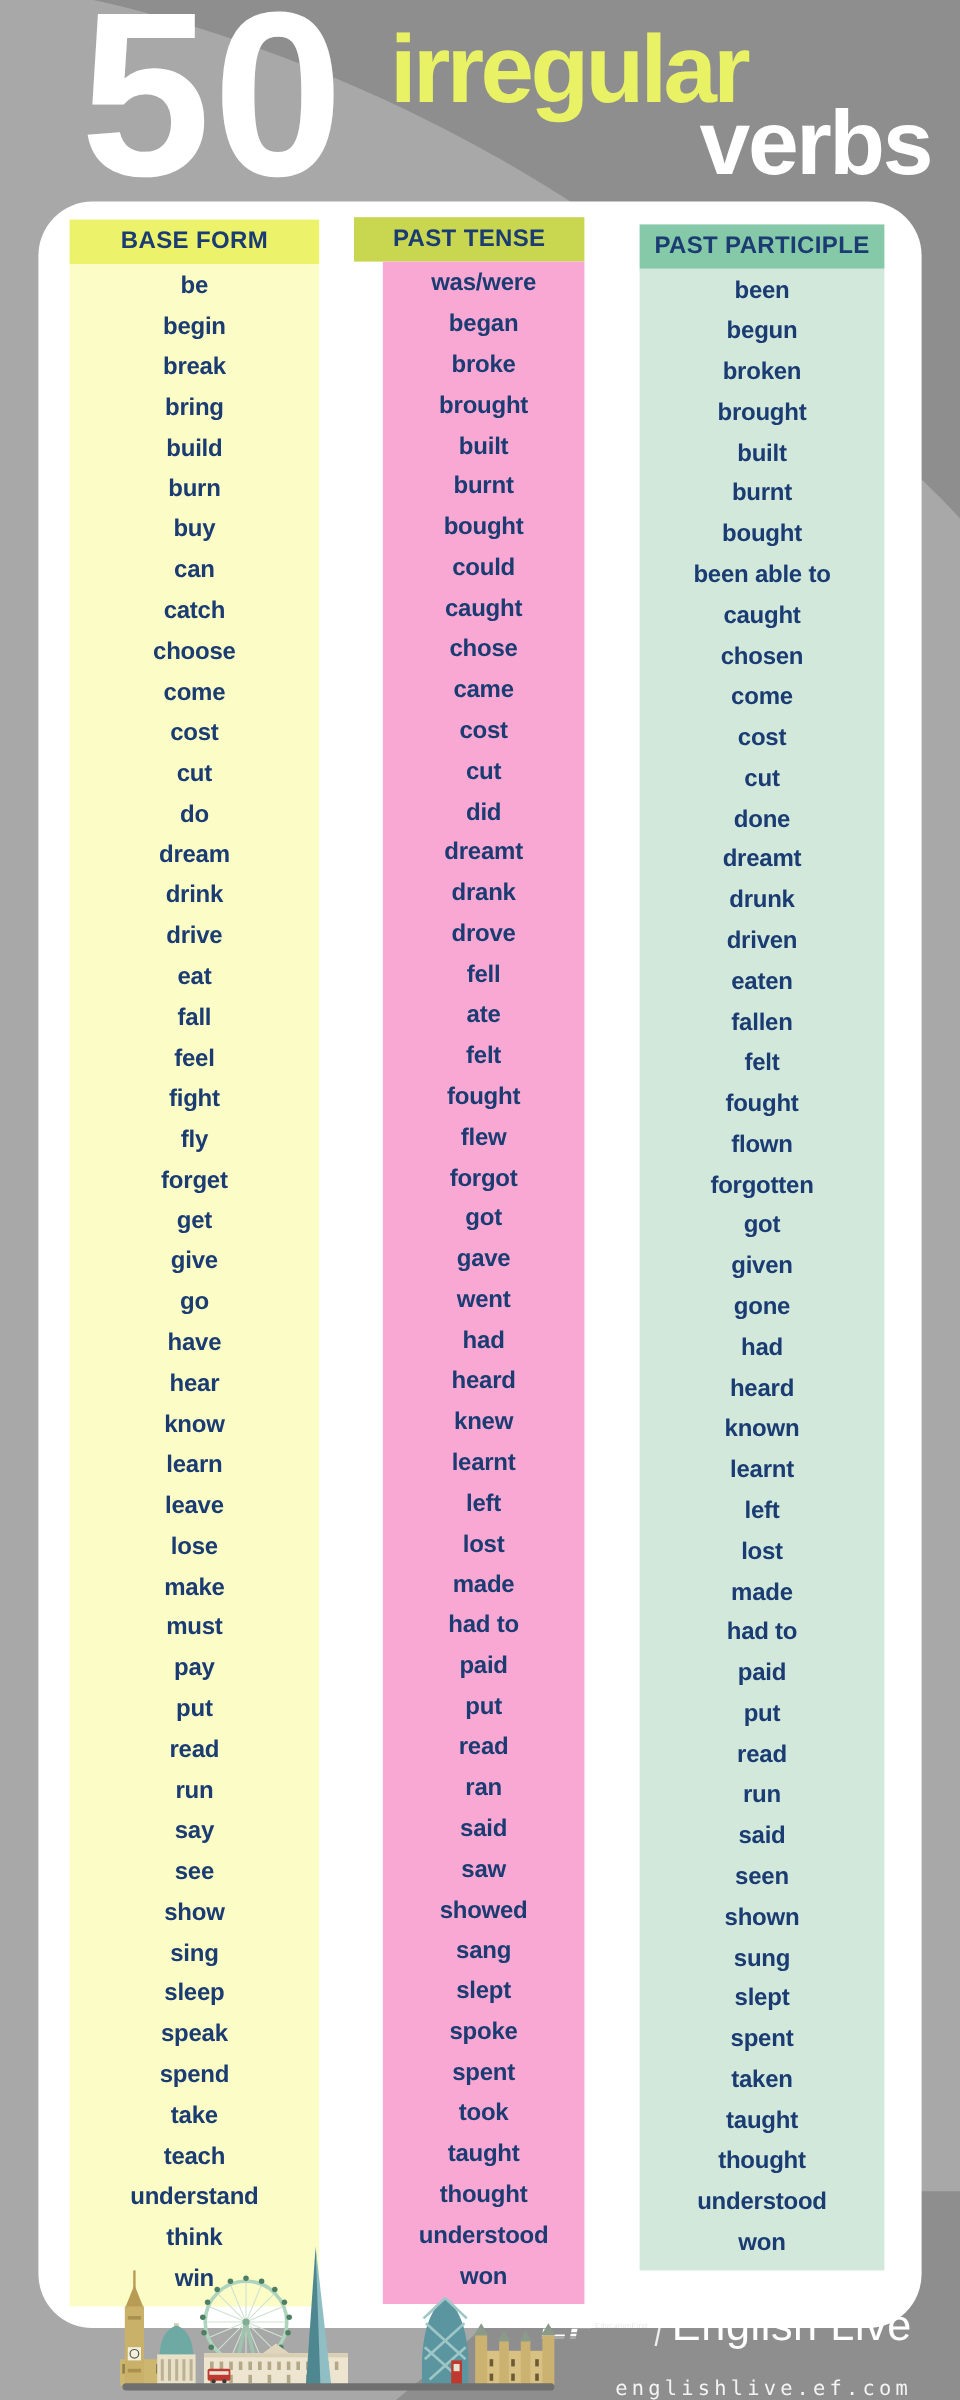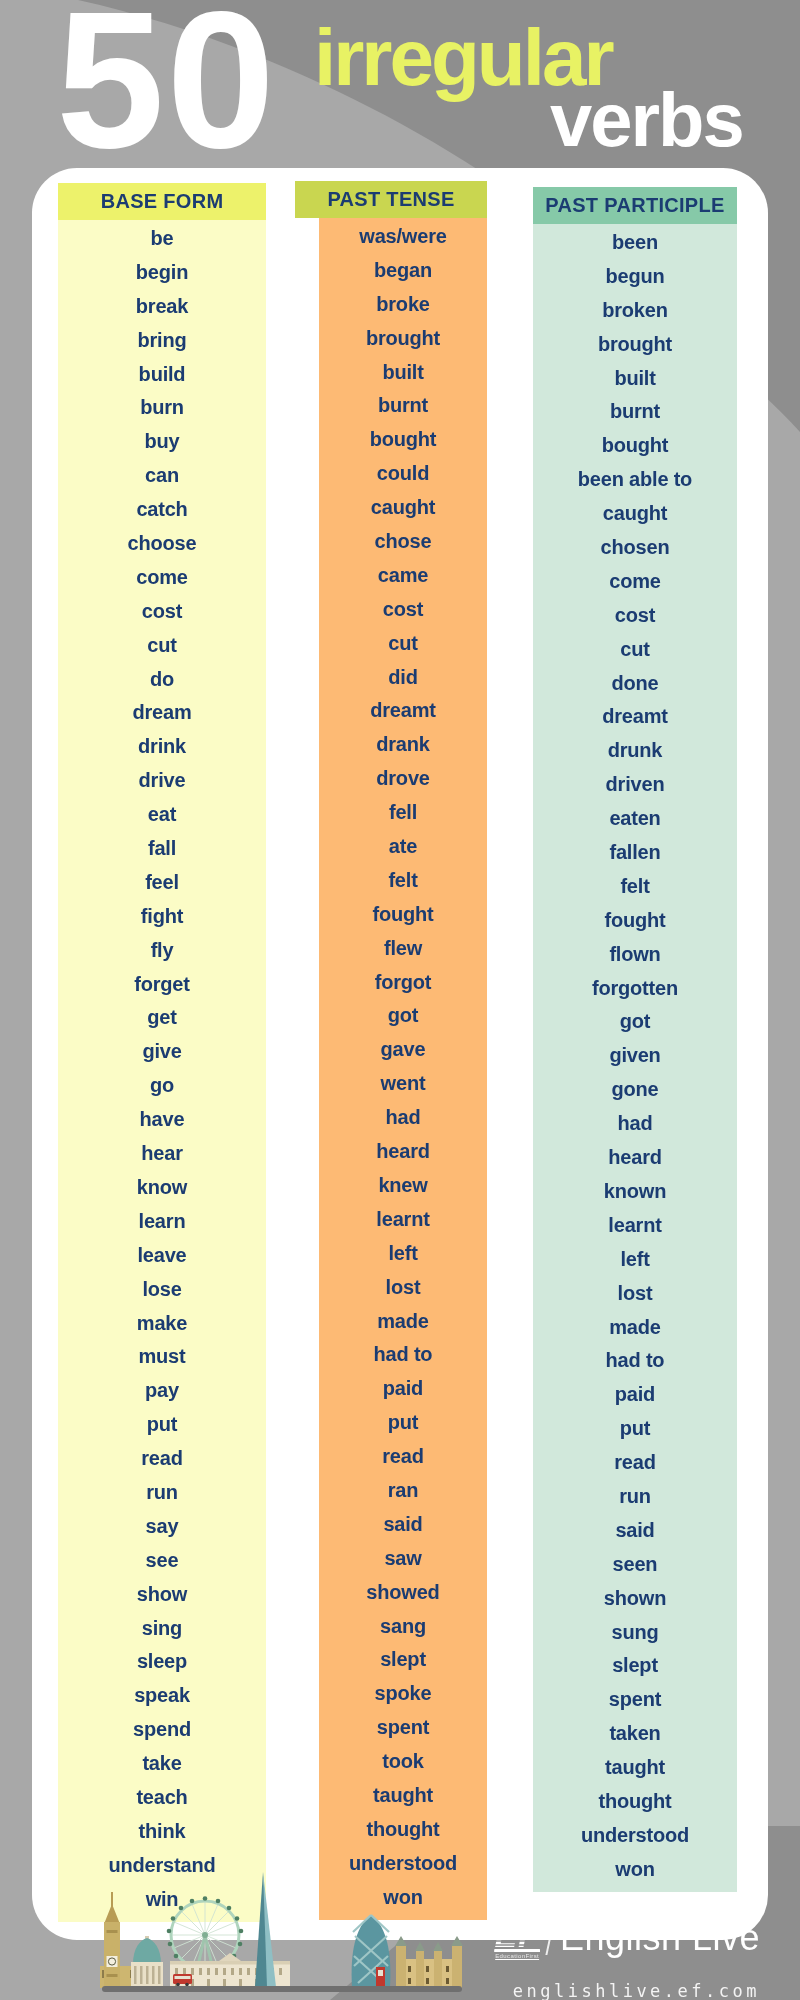--- a/index.html
+++ b/index.html
@@ -5,21 +5,21 @@
   html,body{margin:0;padding:0;}
   body{
     width:800px;height:2000px;position:relative;overflow:hidden;
     background:#a8a8a8;
     font-family:"Liberation Sans",sans-serif;
   }
   svg{display:block;}
   .bg-svg{position:absolute;left:0;top:0;z-index:0;}
 
   
-  .title{position:absolute;left:6px;top:0;width:736px;height:168px;z-index:1;}
+  .title{position:absolute;left:17px;top:0;width:736px;height:168px;z-index:1;}
   .title-number{
     position:absolute;left:50px;top:-18px;
     font-size:195px;font-weight:700;letter-spacing:2px;color:#ffffff;line-height:1;
   }
   .title-irregular{
     position:absolute;left:308px;top:18px;
     font-size:80px;font-weight:700;letter-spacing:-3px;color:#e8f264;line-height:1;
   }
   .title-verbs{
     position:absolute;left:544px;top:82px;
@@ -47,21 +47,21 @@
   }
 
   
   .skyline{position:absolute;left:100px;top:1866px;z-index:5;}
 
   .brand{
     position:absolute;right:40px;top:1916px;width:330px;z-index:4;
     color:#ffffff;text-align:right;
   }
   .brand-row{display:flex;align-items:center;justify-content:flex-end;gap:9px;height:44px;}
-  .ef-mark{display:flex;flex-direction:column;align-items:center;line-height:1;text-decoration:underline;}
+  .ef-mark{display:flex;align-items:center;line-height:1;}
   .ef-letters{
     font-size:34px;font-weight:700;font-style:italic;letter-spacing:1px;color:#ffffff;
     background:repeating-linear-gradient(180deg,#ffffff 0 2px,rgba(255,255,255,0.25) 2px 4px);
     -webkit-background-clip:text;background-clip:text;-webkit-text-fill-color:transparent;
   }
   .ef-sub{font-size:6px;letter-spacing:0.4px;color:#e8e8e8;margin-top:1px;}
   .brand-divider{width:2px;height:34px;background:#ffffff;opacity:0.85;transform:skewX(-12deg);}
   .brand-name{font-size:36px;font-weight:400;letter-spacing:0.5px;line-height:1;}
   .brand-url{
     margin-top:21px;font-size:17px;letter-spacing:3.5px;color:#f4f4f4;
@@ -73,21 +73,21 @@
 
 <svg class="bg-svg" width="800" height="2000" viewBox="0 0 800 2000">
   <rect x="0" y="0" width="800" height="2000" fill="#a8a8a8"></rect>
   <path d="M78,0 C240,36 420,118 560,228 C660,306 745,372 800,432 L800,0 Z" fill="#8e8e8e"></path>
   <path d="M330,2000 L540,1826 L800,1826 L800,2000 Z" fill="#8e8e8e"></path>
 </svg>
 
 <header class="title">
   <span class="title-number" style="color: rgb(255, 255, 255);">50</span>
   <span class="title-irregular" style="color: rgb(232, 242, 100);">irregular</span>
-  <span class="title-verbs" style="color: rgb(255, 255, 255);">verbs</span>
+  <span class="title-verbs" style="color: rgb(255, 255, 255); margin-left: 22px;">verbs</span>
 </header>
 
 <main class="card" style="background: rgb(255, 255, 255);">
   <section class="col col-1">
     <div class="col-header" style="background: rgb(237, 242, 107);">BASE FORM</div>
     <div class="col-body" style="background: rgb(251, 252, 198);">
         <div class="row">be</div>
         <div class="row">begin</div>
         <div class="row">break</div>
         <div class="row">bring</div>
@@ -127,28 +127,28 @@
         <div class="row">run</div>
         <div class="row">say</div>
         <div class="row">see</div>
         <div class="row">show</div>
         <div class="row">sing</div>
         <div class="row">sleep</div>
         <div class="row">speak</div>
         <div class="row">spend</div>
         <div class="row">take</div>
         <div class="row">teach</div>
+        <div class="row">understand</div>
         <div class="row">think</div>
-        <div class="row">understand</div>
         <div class="row">win</div>
       </div>
   </section>
   <section class="col col-2">
     <div class="col-header" style="background: rgb(201, 214, 80);">PAST TENSE</div>
-    <div class="col-body" style="background: #fdba74; margin-left: 24px;">
+    <div class="col-body" style="background: #f9a8d4; margin-left: 24px;">
         <div class="row">was/were</div>
         <div class="row">began</div>
         <div class="row">broke</div>
         <div class="row">brought</div>
         <div class="row">built</div>
         <div class="row">burnt</div>
         <div class="row">bought</div>
         <div class="row">could</div>
         <div class="row">caught</div>
         <div class="row">chose</div>

